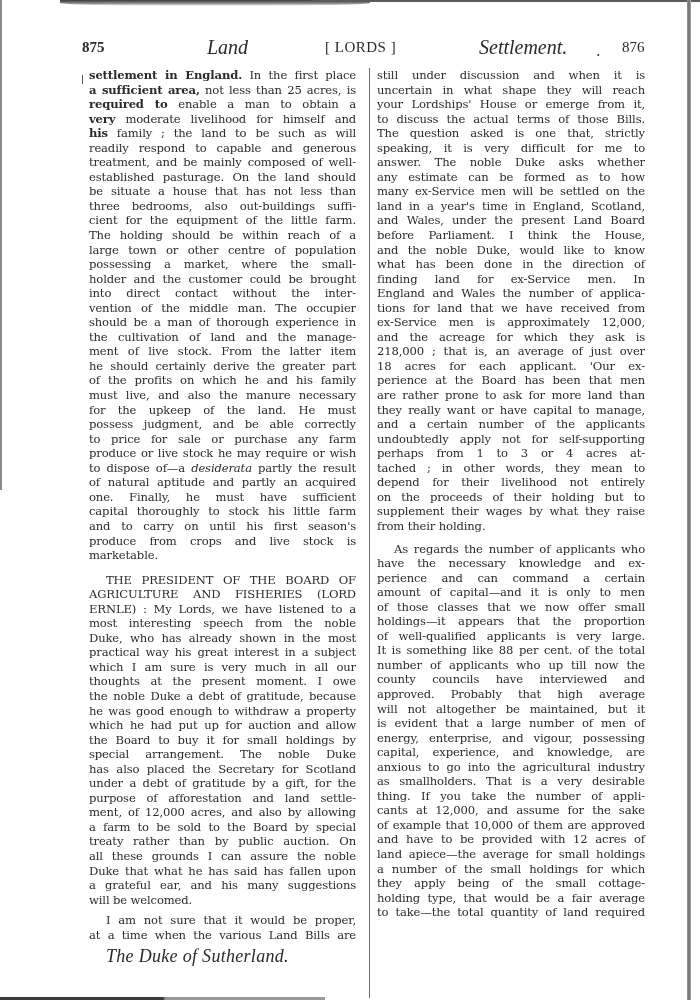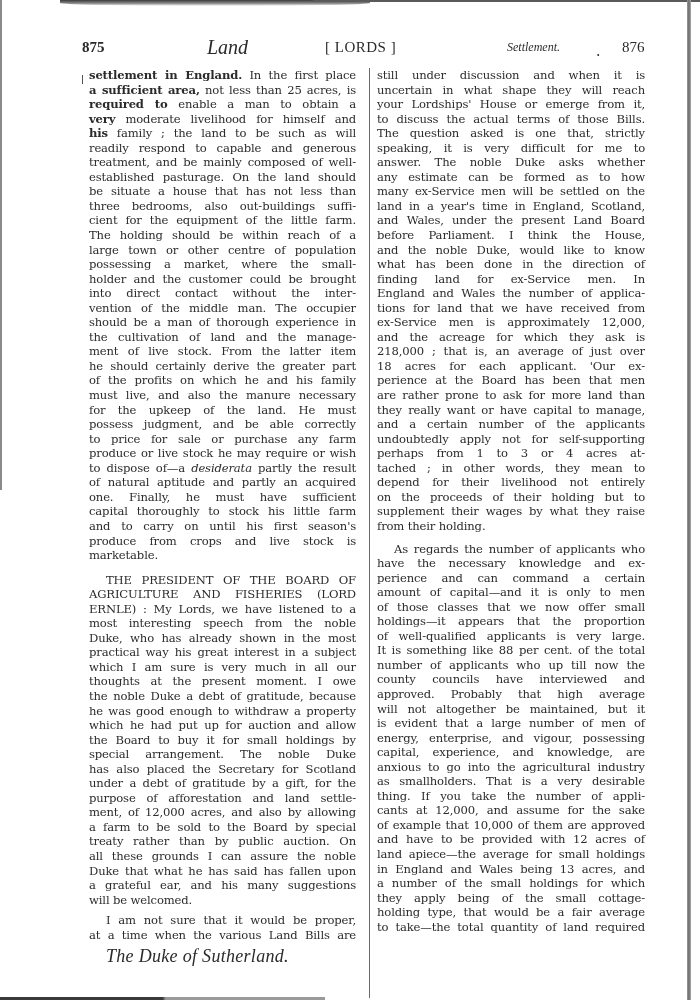--- a/index.html
+++ b/index.html
@@ -29,21 +29,21 @@
       position: absolute; left: 0; top: 997px; width: 325px; height: 3px;
       background: linear-gradient(to right, #3a3a3a 0%, #3a3a3a 50%, #9a9a9a 51%, #9a9a9a 100%);
     }
 
     
     .header { position: absolute; top: 38px; left: 0; width: 700px; height: 20px; }
     .hdr { position: absolute; top: 0; font-size: 14px; line-height: 18px; white-space: nowrap; }
     .hdr-num-left { left: 82px; font-weight: bold; font-family: "Liberation Serif", serif; font-size: 15px; }
     .hdr-title-left { left: 207px; font-weight: normal; font-style: italic; font-family: "Liberation Serif", serif; font-size: 20px; }
     .hdr-house { left: 325px; font-family: "Liberation Serif", serif; font-size: 15px; letter-spacing: 0.5px; }
-    .hdr-title-right { left: 479px; font-style: italic; font-family: "Liberation Serif", serif; font-size: 12px; margin-left: 28px; }
+    .hdr-title-right { left: 479px; font-style: italic; font-family: "Liberation Serif", serif; font-size: 20px; }
     .hdr-num-right { left: 622px; font-family: "Liberation Serif", serif; font-size: 15px; }
     .hdr-dot { left: 596px; top: 4px; font-size: 14px; }
 
     
     .column {
       position: absolute; top: 68px; width: 267px;
       font-family: "DejaVu Serif", serif; font-size: 11.6px; color: #2b2b2b;
     }
     .col-left { left: 89px; }
     .col-right { left: 377px; width: 268px; }
@@ -214,19 +214,18 @@
       <span class="line">is evident that a large number of men of</span>
       <span class="line">energy, enterprise, and vigour, possessing</span>
       <span class="line">capital, experience, and knowledge, are</span>
       <span class="line">anxious to go into the agricultural industry</span>
       <span class="line">as smallholders.  That is a very desirable</span>
       <span class="line">thing.  If you take the number of appli-</span>
       <span class="line">cants at 12,000, and assume for the sake</span>
       <span class="line">of example that 10,000 of them are approved</span>
       <span class="line">and have to be provided with 12 acres of</span>
       <span class="line">land apiece—the average for small holdings</span>
-      <span class="line">in England and Wales being 13 acres, and</span>
       <span class="line">a number of the small holdings for which</span>
       <span class="line">they apply being of the small cottage-</span>
       <span class="line">holding type, that would be a fair average</span>
       <span class="line">to take—the total quantity of land required</span>
     </div>
 </div>
 
 </body></html>

